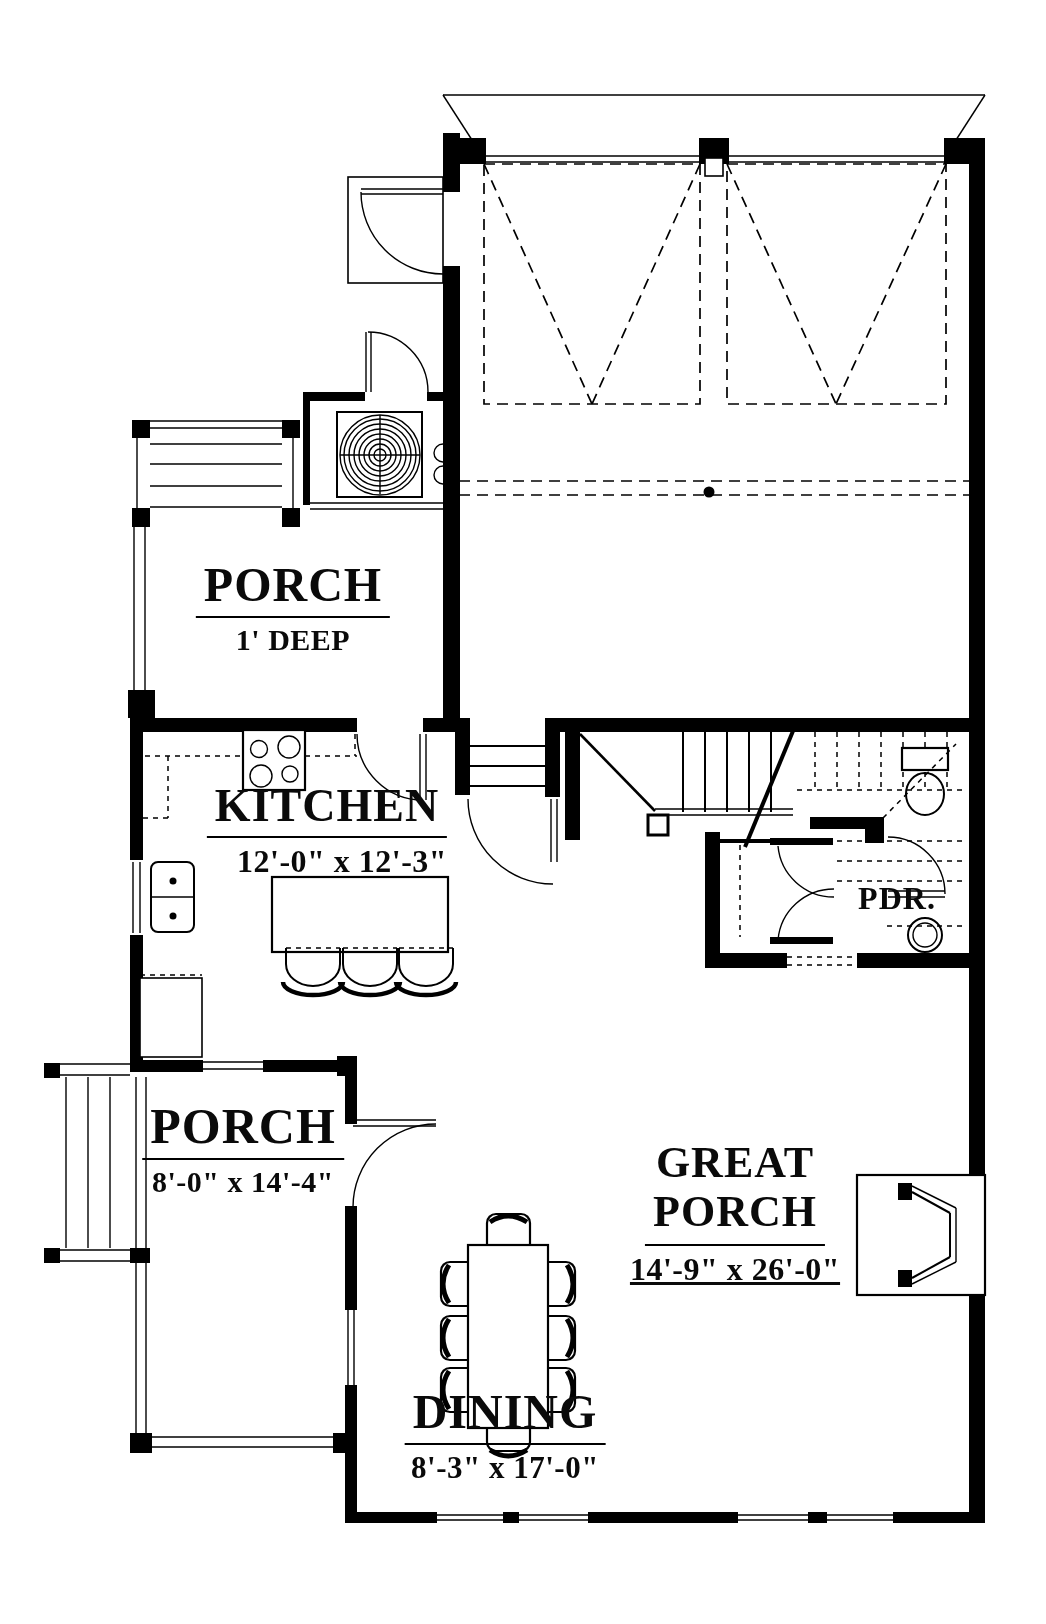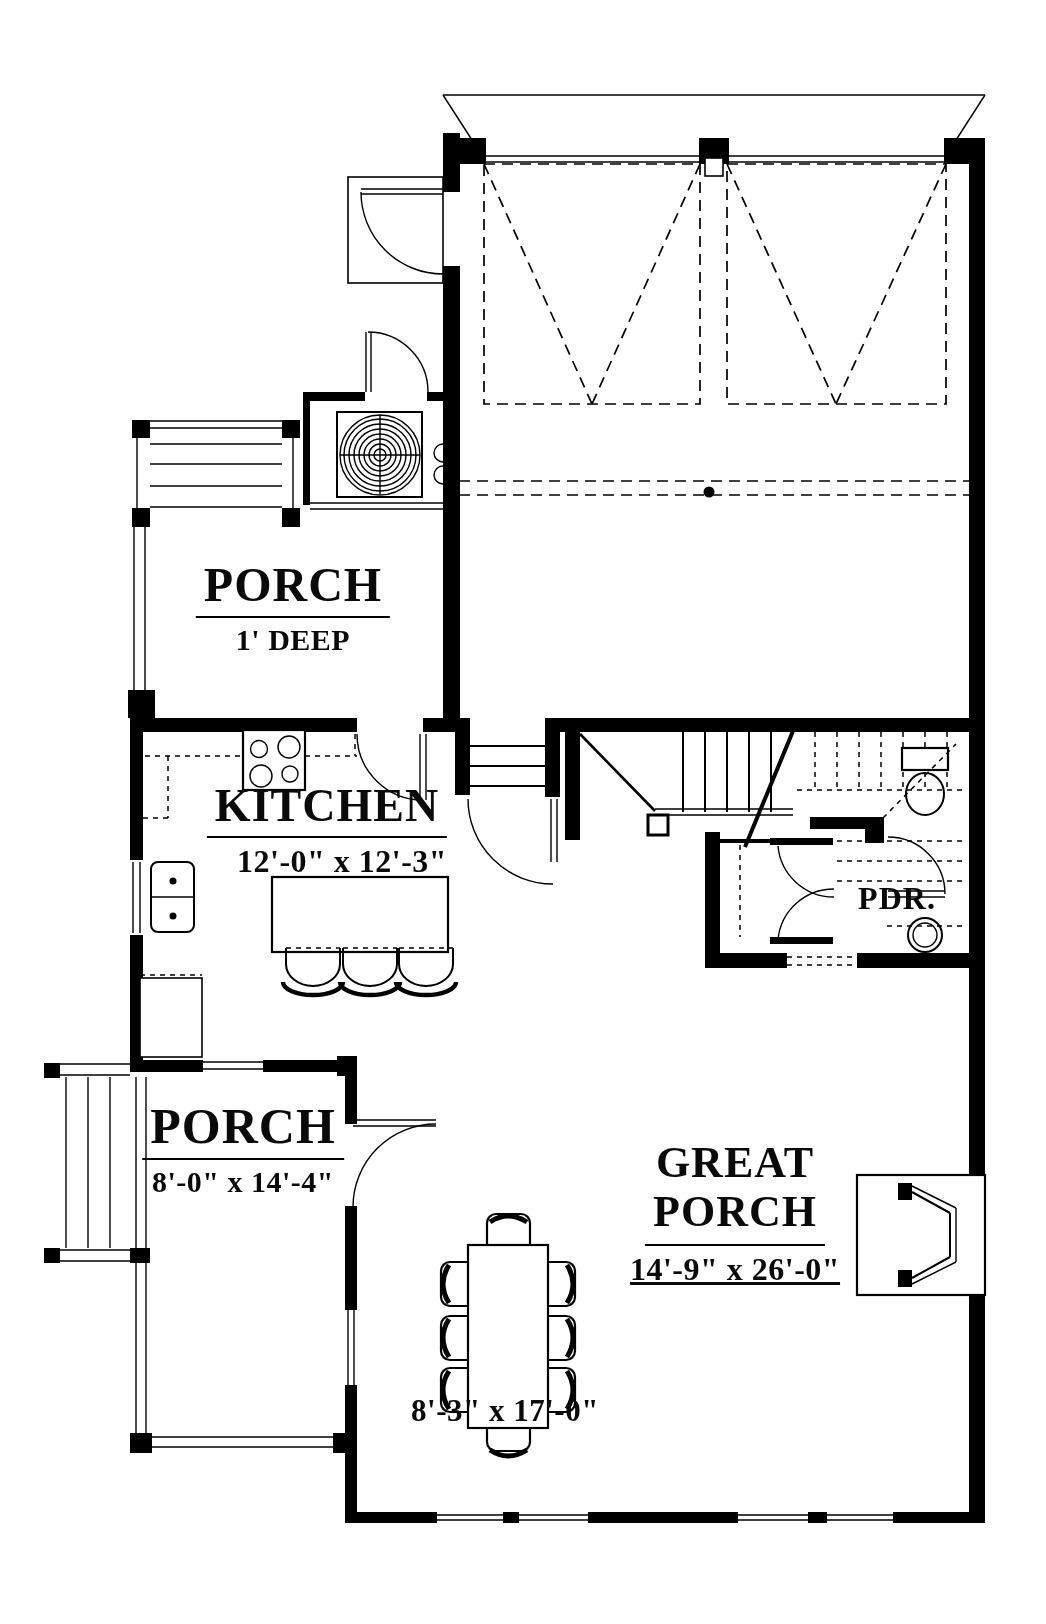--- a/index.html
+++ b/index.html
@@ -372,16 +372,17 @@
   </div>
   <div class="rdims" style="font-size:32px;">14'-9" x 26'-0"</div>
 </div>
 
 <div class="lbl" style="left:243px;top:1101px;">
   <div class="rtitle" style="font-size:50px;">PORCH</div>
   <div class="rdims" style="font-size:30px;">8'-0" x 14'-4"</div>
 </div>
 
 <div class="lbl" style="left:505px;top:1388px;">
+  <div class="rtitle" style="font-size:48px;">DINING</div>
   <div class="rdims" style="font-size:31px;">8'-3" x 17'-0"</div>
 </div>
 
 </div>
 
 </body></html>

